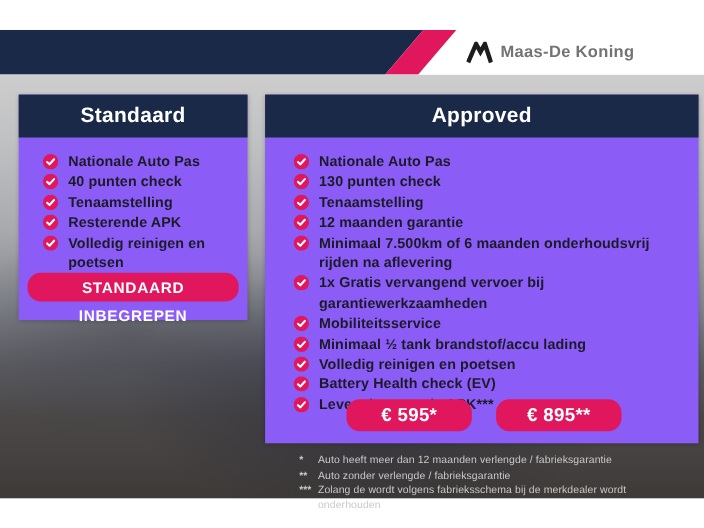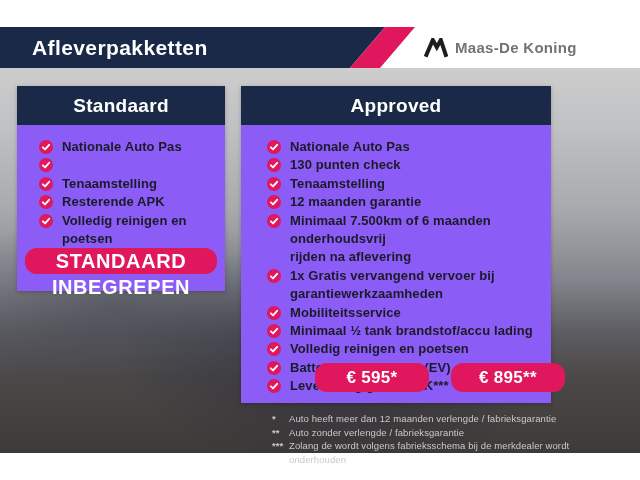--- a/index.html
+++ b/index.html
@@ -34,58 +34,57 @@
       radial-gradient(ellipse 260px 140px at 120px 240px, rgba(60,62,72,0.45), rgba(60,62,72,0) 70%),
       linear-gradient(180deg,#cdcdcd 0px,#c0c1c3 60px,#a8aaae 140px,#84868d 210px,#5c5c62 265px,#4b4847 310px,#454140 350px,#3e3a38 385px);
   }
   
   .card{position:absolute;background:#8b5cf6;box-shadow:0 1px 4px rgba(0,0,0,.25);}
   .card-header{
     background:#1a2947;color:#ffffff;text-align:center;
     height:39px;line-height:39px;font-size:19px;font-weight:700;letter-spacing:.3px;
   }
   .card-standard{left:17px;top:86px;width:208px;height:205px;}
-  .card-approved{left:241px;top:86px;width:310px;height:317px;}
+  .card-approved{left:241px;top:86px;width:394px;height:317px;}
   .checklist{padding:13px 6px 0 11px;}
   .card-approved .checklist{padding:13px 6px 0 15px;}
   .item{display:flex;align-items:flex-start;gap:9px;min-height:18.4px;margin-left:11px;}
   .check{flex:0 0 14px;width:14px;height:14px;margin-top:2px;}
   .check svg{display:block;width:14px;height:14px;}
   .item-text{
     color:#1b1b28;font-size:13px;font-weight:700;line-height:18.4px;
     letter-spacing:.1px;white-space:pre-line;
   }
   
   .pill{
     background:#e0175c;color:#ffffff;font-weight:700;text-align:center;
     border:none;border-radius:12px;cursor:pointer;
     font-family:"Liberation Sans", sans-serif;
   }
   .btn-included{
     position:absolute;left:8px;bottom:17px;width:192px;height:26px;
-    font-size:20px;letter-spacing:.6px;line-height:26px;padding:0;
+    font-size:14px;letter-spacing:.6px;line-height:26px;padding:0;
   }
   .price-row{position:absolute;left:74px;bottom:11px;display:flex;gap:22px;}
   .btn-price{width:114px;height:29px;font-size:17px;line-height:29px;letter-spacing:.3px;padding:0;}
   
   .footnotes{position:absolute;left:272px;top:412px;width:350px;}
   .footnote{display:flex;line-height:13.5px;}
   .fn-marker{flex:0 0 17px;color:#c9c9c9;font-size:9.5px;font-weight:700;}
   .fn-text{color:#c9c9c9;font-size:9.5px;letter-spacing:.1px;}
   
 </style>
 </head>
 <body>
 
 <div class="stage">
 
   <div class="title-bar">
     <div class="navy-slab"></div>
     <div class="pink-slash"></div>
-    <div class="page-title">Afleverpakketten</div>
     <div class="brand">
       <span>
         <svg width="24" height="20" viewBox="0 0 30 24">
           <path d="M2 23 L11 2 L16 11 L21 2 L28 23" fill="none" stroke="#1d1d1d" stroke-width="5" stroke-linejoin="miter"></path>
         </svg>
       </span>
       <span class="brand-name">Maas-De Koning</span>
     </div>
   </div>
 
@@ -103,20 +102,21 @@
           </span>
         <span class="item-text">Nationale Auto Pas</span>
       </div>
       <div class="item">
         <span class="check">
             <svg viewBox="0 0 16 16">
               <circle cx="8" cy="8" r="8" fill="#e0175c"></circle>
               <path d="M4.4 8.4 L6.9 10.7 L11.6 5.5" fill="none" stroke="#fff" stroke-width="2.2" stroke-linecap="round" stroke-linejoin="round"></path>
             </svg>
           </span>
+        <span class="item-text">40 punten check</span>
       </div>
       <div class="item">
         <span class="check">
             <svg viewBox="0 0 16 16">
               <circle cx="8" cy="8" r="8" fill="#e0175c"></circle>
               <path d="M4.4 8.4 L6.9 10.7 L11.6 5.5" fill="none" stroke="#fff" stroke-width="2.2" stroke-linecap="round" stroke-linejoin="round"></path>
             </svg>
           </span>
         <span class="item-text">Tenaamstelling</span>
       </div>

